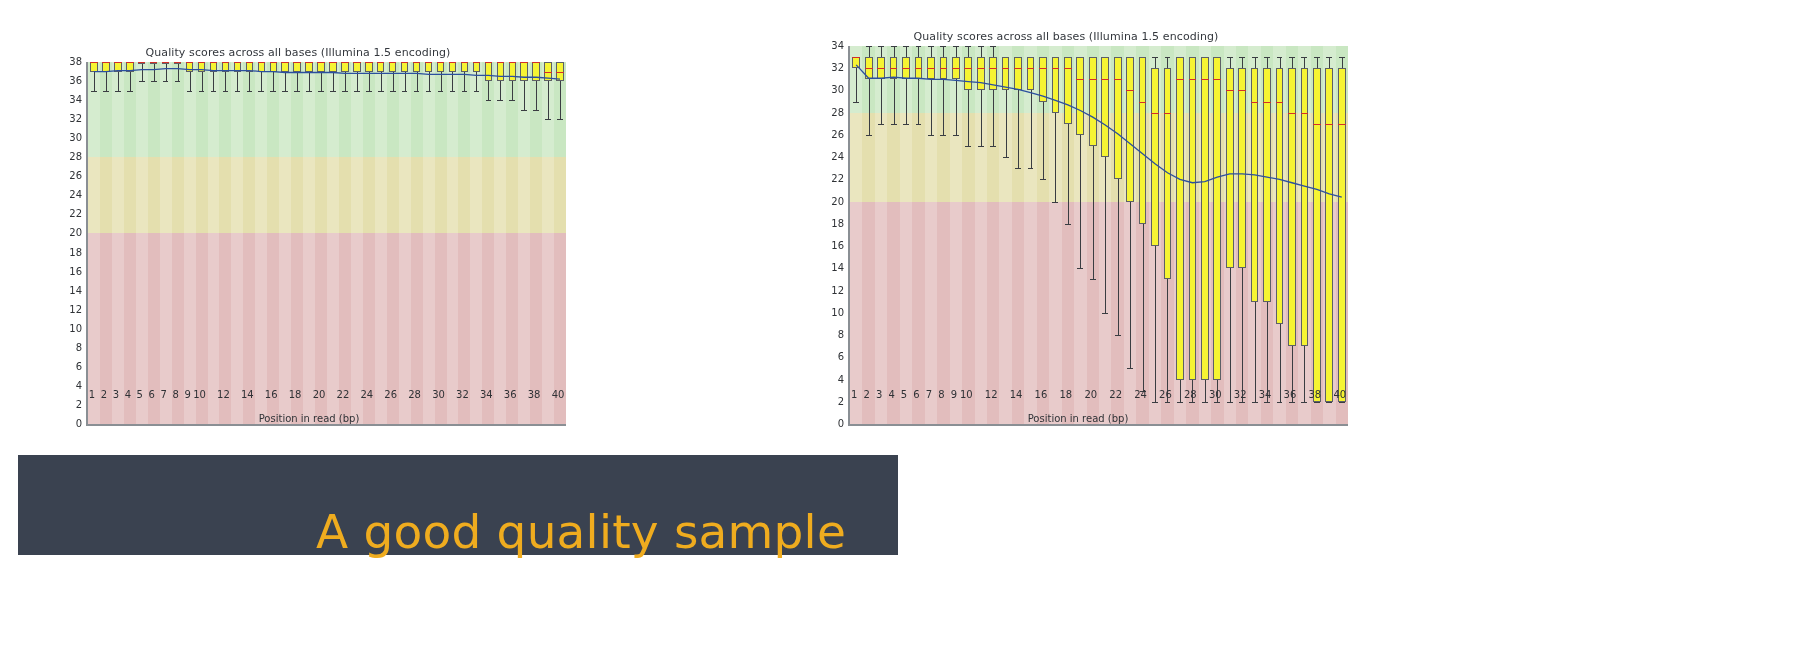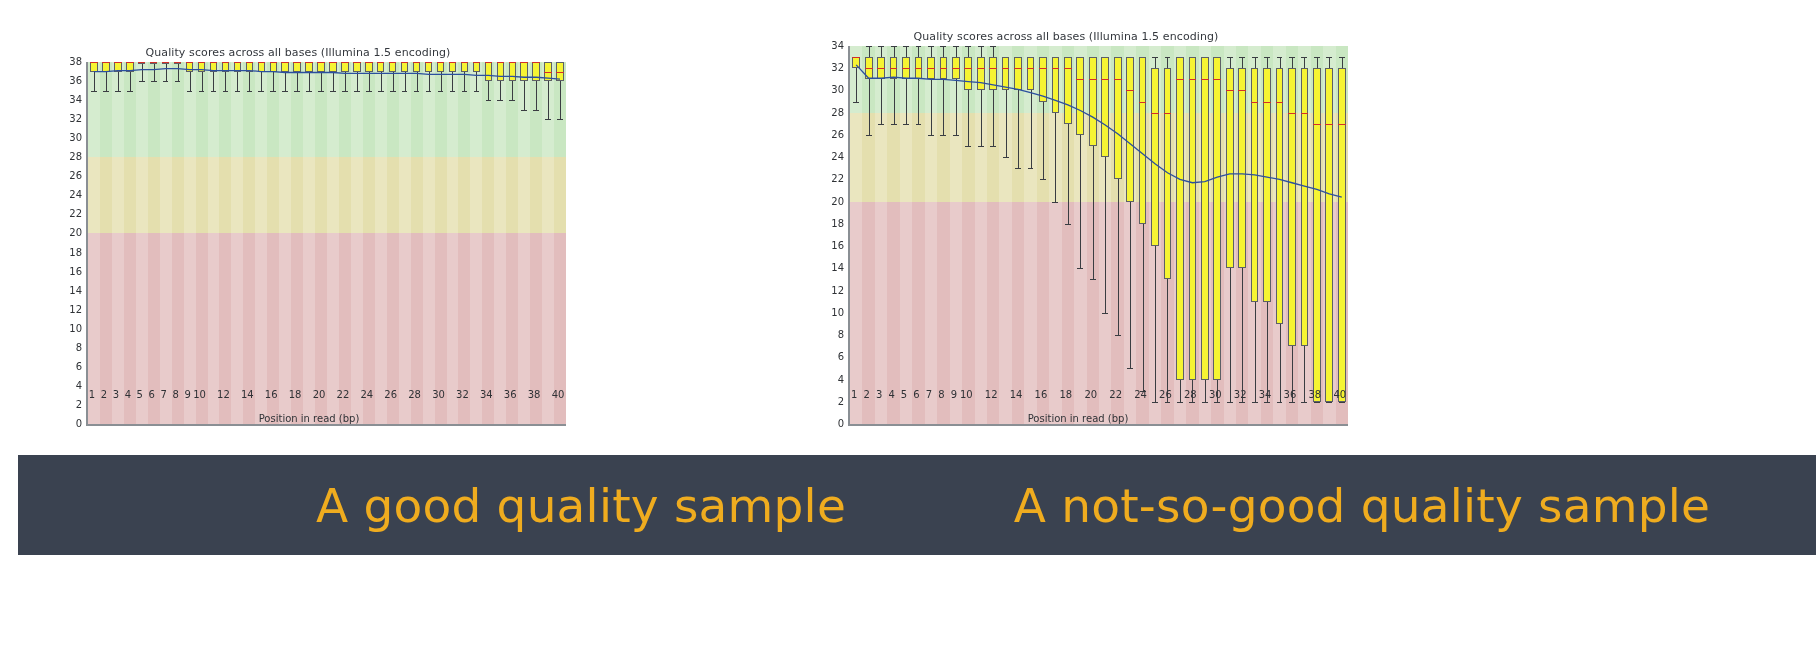--- a/index.html
+++ b/index.html
@@ -59,21 +59,21 @@
   }
   .xlabel{
     position:absolute;left:0;right:0;bottom:2px;text-align:center;
     font-size:10px;color:#2f3236;
   }
 
   
   .caption{
     position:absolute;background:#3a4250;display:flex;align-items:center;
   }
-  #caption-left{left:18px;top:455px;width:880px;height:100px;justify-content:flex-end;padding-right:52px;box-sizing:border-box;}
+  #caption-left{left:18px;top:455px;width:880px;height:100px;justify-content:flex-end;padding-right:52px;box-sizing:border-box;align-items:flex-end;}
   #caption-right{left:898px;top:455px;width:918px;height:100px;justify-content:center;padding-left:10px;box-sizing:border-box;}
   .caption-text{
     color:#efac1f;font-size:47px;line-height:1;white-space:nowrap;
     font-family:"DejaVu Sans","Liberation Sans",sans-serif;font-weight:400;
   }
   #caption-left .caption-text{letter-spacing:.2px;}
   #caption-right .caption-text{letter-spacing:.2px;}
 </style>
 </head>
 <body>
@@ -654,17 +654,14 @@
           <div class="xtick" style="left: 481.975px;">36</div>
           <div class="xtick" style="left: 506.875px;">38</div>
           <div class="xtick" style="left: 531.775px;">40</div>
         </div>
     </div>
   </div>
 
   <div class="caption" id="caption-left">
     <span class="caption-text">A good quality sample</span>
   </div>
-  <div class="caption" id="caption-right">
-    <span class="caption-text">A not-so-good quality sample</span>
-  </div>
 
 </div>
 
 </body></html>

